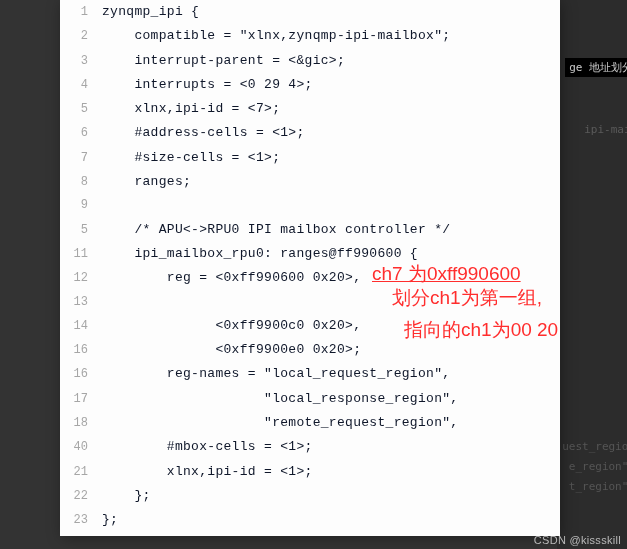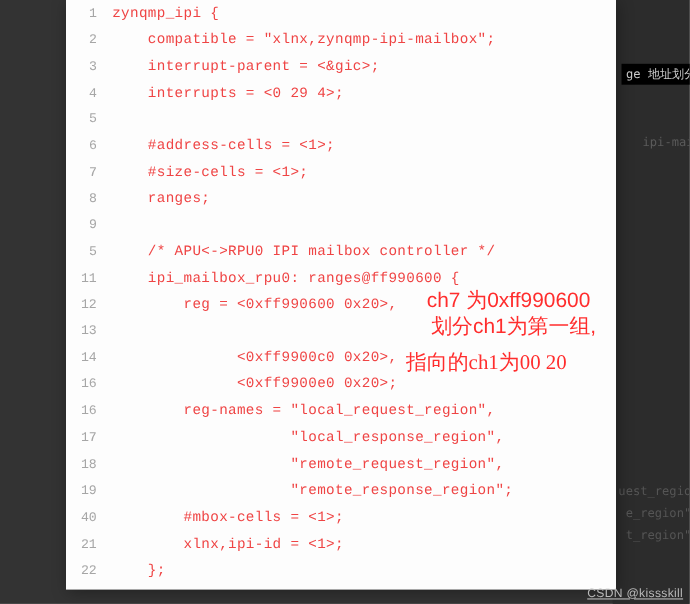--- a/index.html
+++ b/index.html
@@ -35,44 +35,43 @@
       width: 42px;
       text-align: right;
       padding-right: 14px;
       color: #a6a6a6;
       font-size: 12px;
       flex-shrink: 0;
       user-select: none;
     }
     .code-text {
       white-space: pre;
-      color: #ef4444;
+      color: #0f172a;
       letter-spacing: 0.3px;
     }
     .annotation {
       position: absolute;
       color: #ff2d2d;
       font-family: "Microsoft YaHei", Arial, sans-serif;
       font-size: 19px;
       line-height: 28px;
       font-weight: 500;
       pointer-events: none;
     }
-    .annotation-1 { left: 388px; top: 260px; }
+    .annotation-1 { left: 372px; top: 260px; text-decoration: underline; }
     .annotation-2 { left: 392px; top: 284px; }
-    .annotation-3 { left: 369px; top: 316px; font-family: Liberation Serif, serif; }
+    .annotation-3 { left: 404px; top: 316px; }
     .watermark {
       position: absolute;
       right: 6px;
       bottom: 3px;
       color: #b9b9b9;
       font-family: Arial, sans-serif;
       font-size: 11px;
       letter-spacing: 0.3px;
-      text-decoration: underline;
     }
     
     .bg-dark {
       position: absolute;
       right: 0;
       top: 0;
       width: 70px;
       height: 100%;
       background: #2c2c2c;
     }
@@ -114,20 +113,21 @@
       <div class="line">
         <span class="line-number">3</span>
         <span class="code-text">    interrupt-parent = &lt;&amp;gic&gt;;</span>
       </div>
       <div class="line">
         <span class="line-number">4</span>
         <span class="code-text">    interrupts = &lt;0 29 4&gt;;</span>
       </div>
       <div class="line">
         <span class="line-number">5</span>
+        <span class="code-text">    xlnx,ipi-id = &lt;7&gt;;</span>
       </div>
       <div class="line">
         <span class="line-number">6</span>
         <span class="code-text">    #address-cells = &lt;1&gt;;</span>
       </div>
       <div class="line">
         <span class="line-number">7</span>
         <span class="code-text">    #size-cells = &lt;1&gt;;</span>
       </div>
       <div class="line">
@@ -165,24 +165,20 @@
         <span class="line-number">16</span>
         <span class="code-text">        reg-names = "local_request_region",</span>
       </div>
       <div class="line">
         <span class="line-number">17</span>
         <span class="code-text">                    "local_response_region",</span>
       </div>
       <div class="line">
         <span class="line-number">18</span>
         <span class="code-text">                    "remote_request_region",</span>
-      </div>
-      <div class="line">
-        <span class="line-number">19</span>
-        <span class="code-text">                    "remote_response_region";</span>
       </div>
       <div class="line">
         <span class="line-number">40</span>
         <span class="code-text">        #mbox-cells = &lt;1&gt;;</span>
       </div>
       <div class="line">
         <span class="line-number">21</span>
         <span class="code-text">        xlnx,ipi-id = &lt;1&gt;;</span>
       </div>
       <div class="line">

